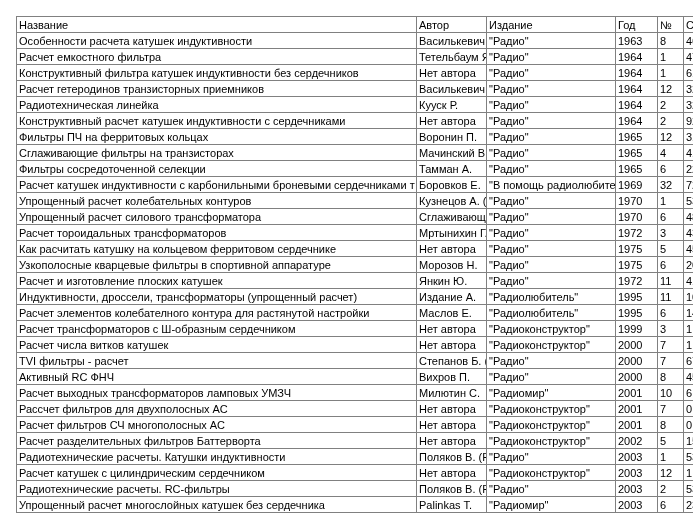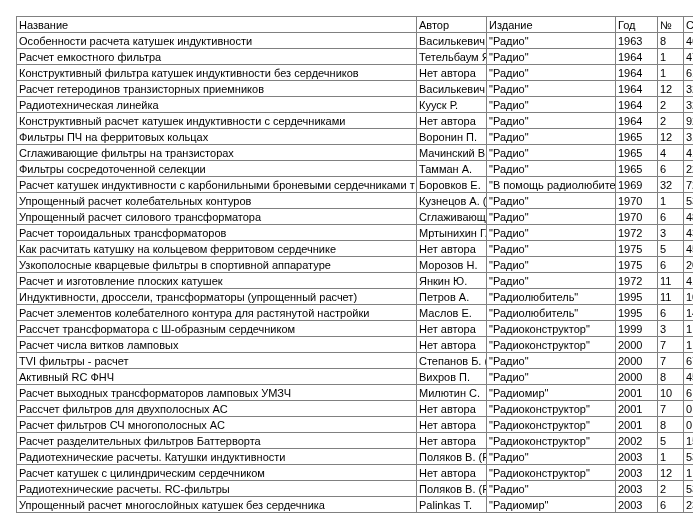--- a/index.html
+++ b/index.html
@@ -190,44 +190,44 @@
         <tr>
           <td>Расчет и изготовление плоских катушек</td>
           <td>Янкин Ю.</td>
           <td>"Радио"</td>
           <td>1972</td>
           <td>11</td>
           <td>41</td>
         </tr>
         <tr>
           <td>Индуктивности, дроссели, трансформаторы (упрощенный расчет)</td>
-          <td>Петров А.</td>
+          <td>Издание А.</td>
           <td>"Радиолюбитель"</td>
           <td>1995</td>
           <td>11</td>
           <td>10</td>
         </tr>
         <tr>
           <td>Расчет элементов колебателного контура для растянутой настройки</td>
           <td>Маслов Е.</td>
           <td>"Радиолюбитель"</td>
           <td>1995</td>
           <td>6</td>
           <td>14</td>
         </tr>
         <tr>
-          <td>Рассчет трансформатора с Ш-образным сердечником</td>
+          <td>Расчет трансформаторов с Ш-образным сердечником</td>
           <td>Нет автора</td>
           <td>"Радиоконструктор"</td>
           <td>1999</td>
           <td>3</td>
           <td>1</td>
         </tr>
         <tr>
-          <td>Расчет числа витков ламповых</td>
+          <td>Расчет числа витков катушек</td>
           <td>Нет автора</td>
           <td>"Радиоконструктор"</td>
           <td>2000</td>
           <td>7</td>
           <td>1</td>
         </tr>
         <tr>
           <td>TVI фильтры - расчет</td>
           <td>Степанов Б. (R</td>
           <td>"Радио"</td>

